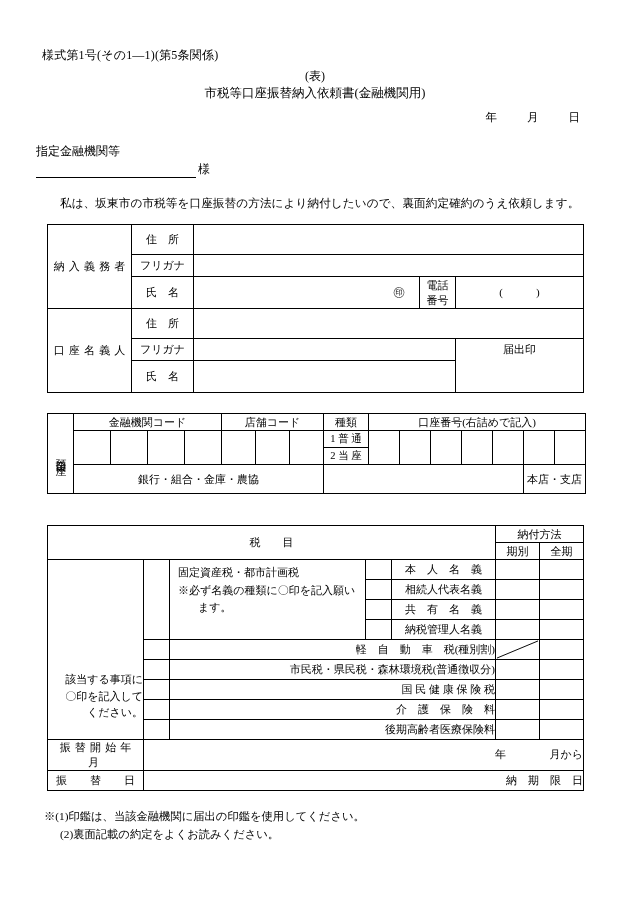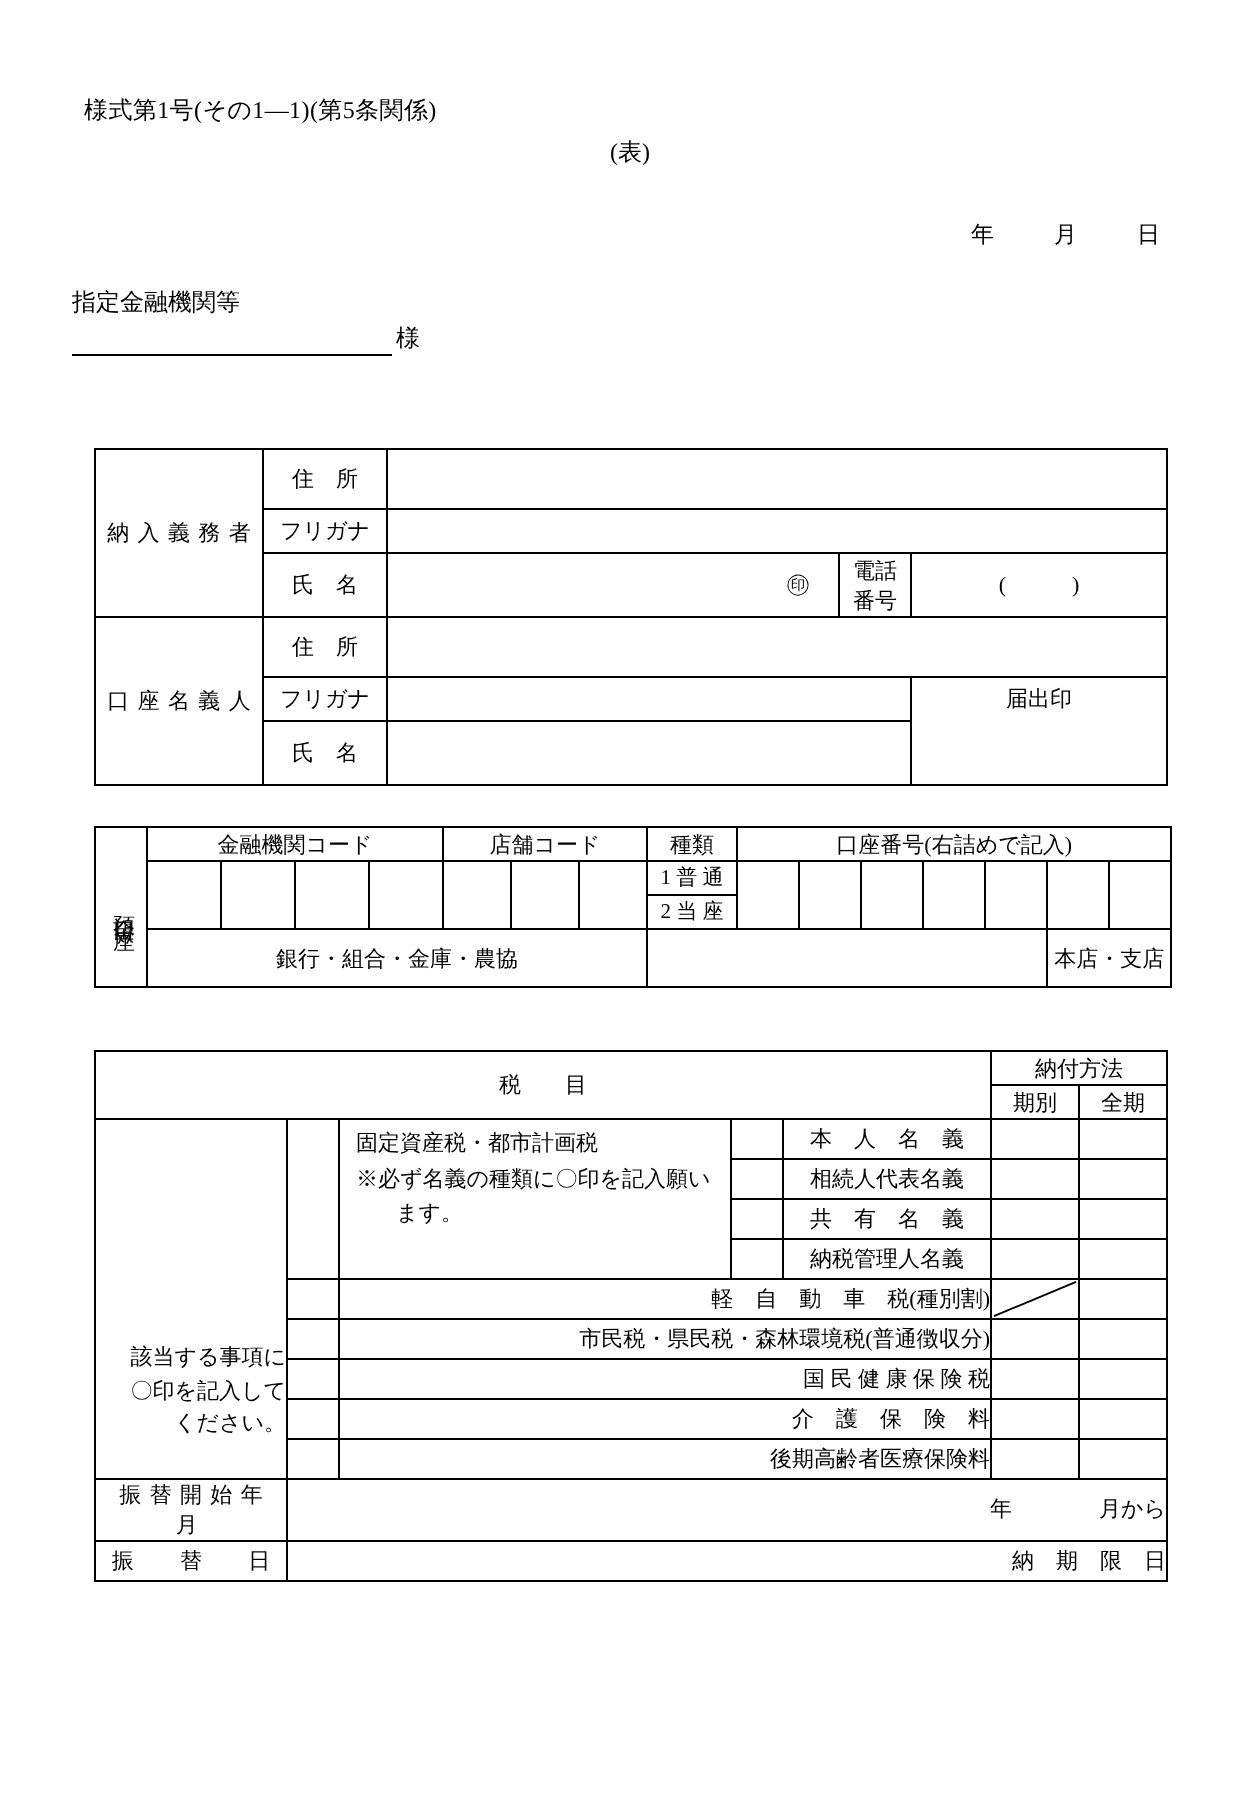--- a/index.html
+++ b/index.html
@@ -53,29 +53,31 @@
 
   .fine{font-size:10.5px;}
 </style>
 </head>
 <body>
 
 <div class="page">
 
   <div class="form-no">様式第1号(その1—1)(第5条関係)</div>
   <div class="omote">(表)</div>
+  <div class="doc-title">市税等口座振替納入依頼書(金融機関用)</div>
 
   <div class="date-line">
     <span class="date-y">年</span><span class="date-m">月</span><span>日</span>
   </div>
 
   <div class="bank-label">指定金融機関等</div>
   <div class="bank-blank"></div>
   <div class="bank-sama">様</div>
 
+  <div class="intro">私は、坂東市の市税等を口座振替の方法により納付したいので、裏面約定確約のうえ依頼します。</div>
 
   <table class="t1">
     <colgroup>
       <col style="width:84px">
         <col style="width:62px">
         <col style="width:226px">
       <col style="width:36px">
         <col style="width:128px">
     </colgroup>
     <tbody>
@@ -269,14 +271,18 @@
     </tr>
     <tr style="height:20px">
       <td><span class="j3">振　替　日</span></td>
       <td colspan="6" class="cell-l">
         <span>納　期　限　日</span>
       </td>
     </tr>
   </tbody>
     </table>
 
+  <div class="note">
+    <div>※(1)印鑑は、当該金融機関に届出の印鑑を使用してください。</div>
+    <div>(2)裏面記載の約定をよくお読みください。</div>
+  </div>
 
 </div>
 
 </body></html>

